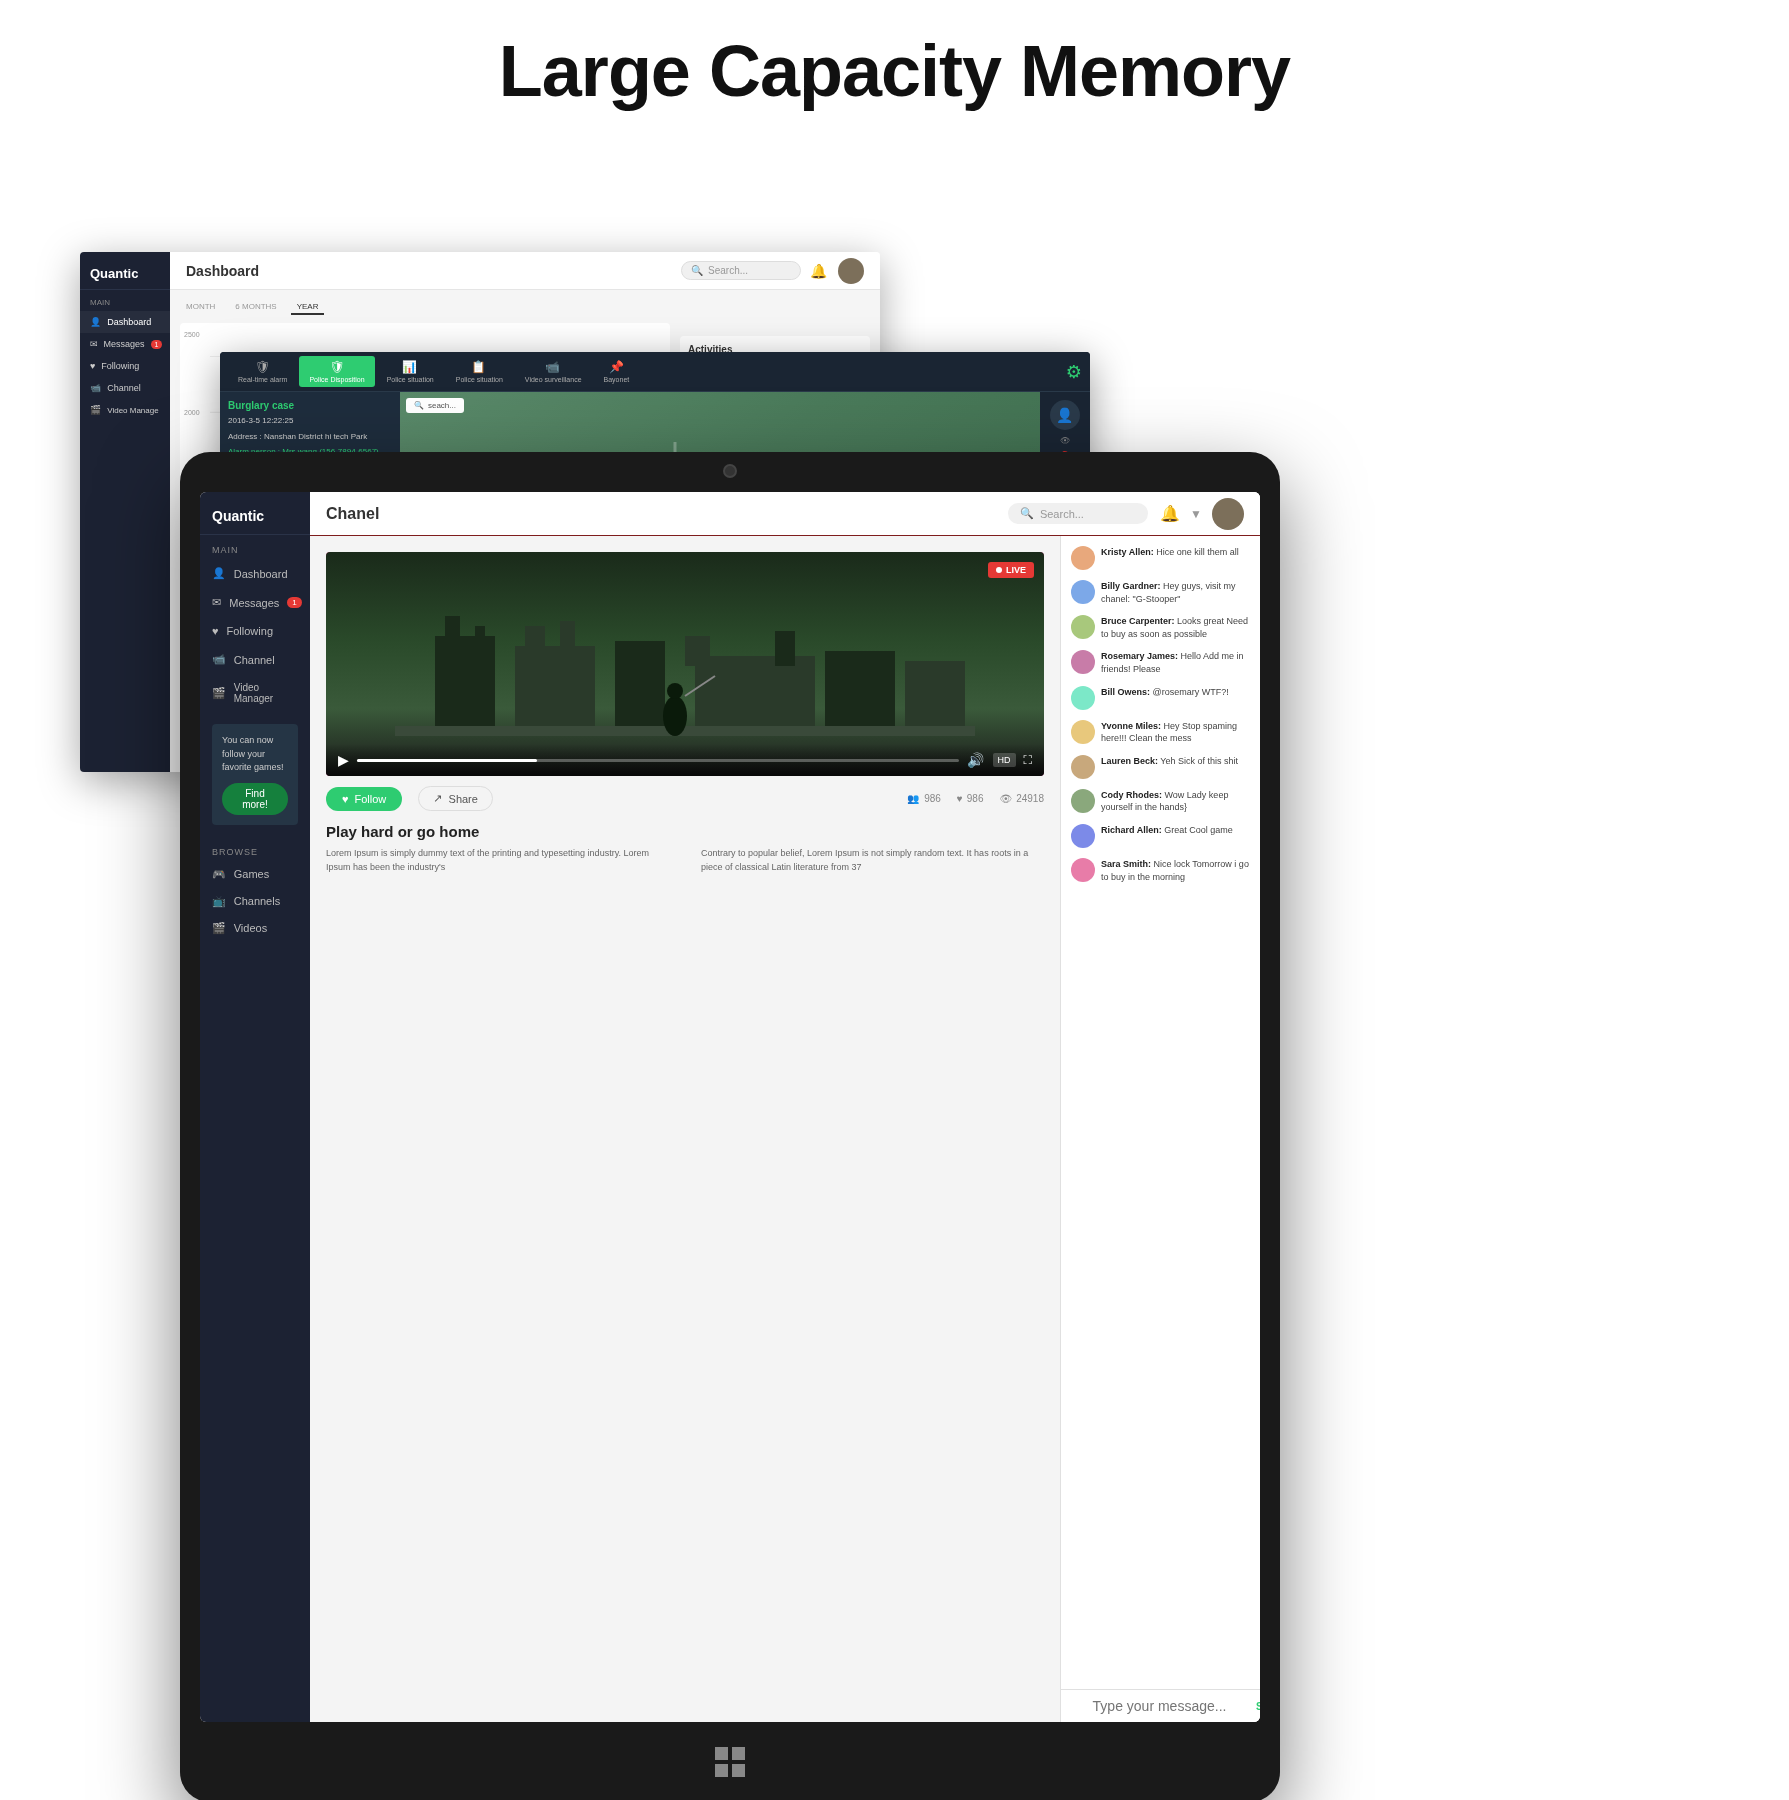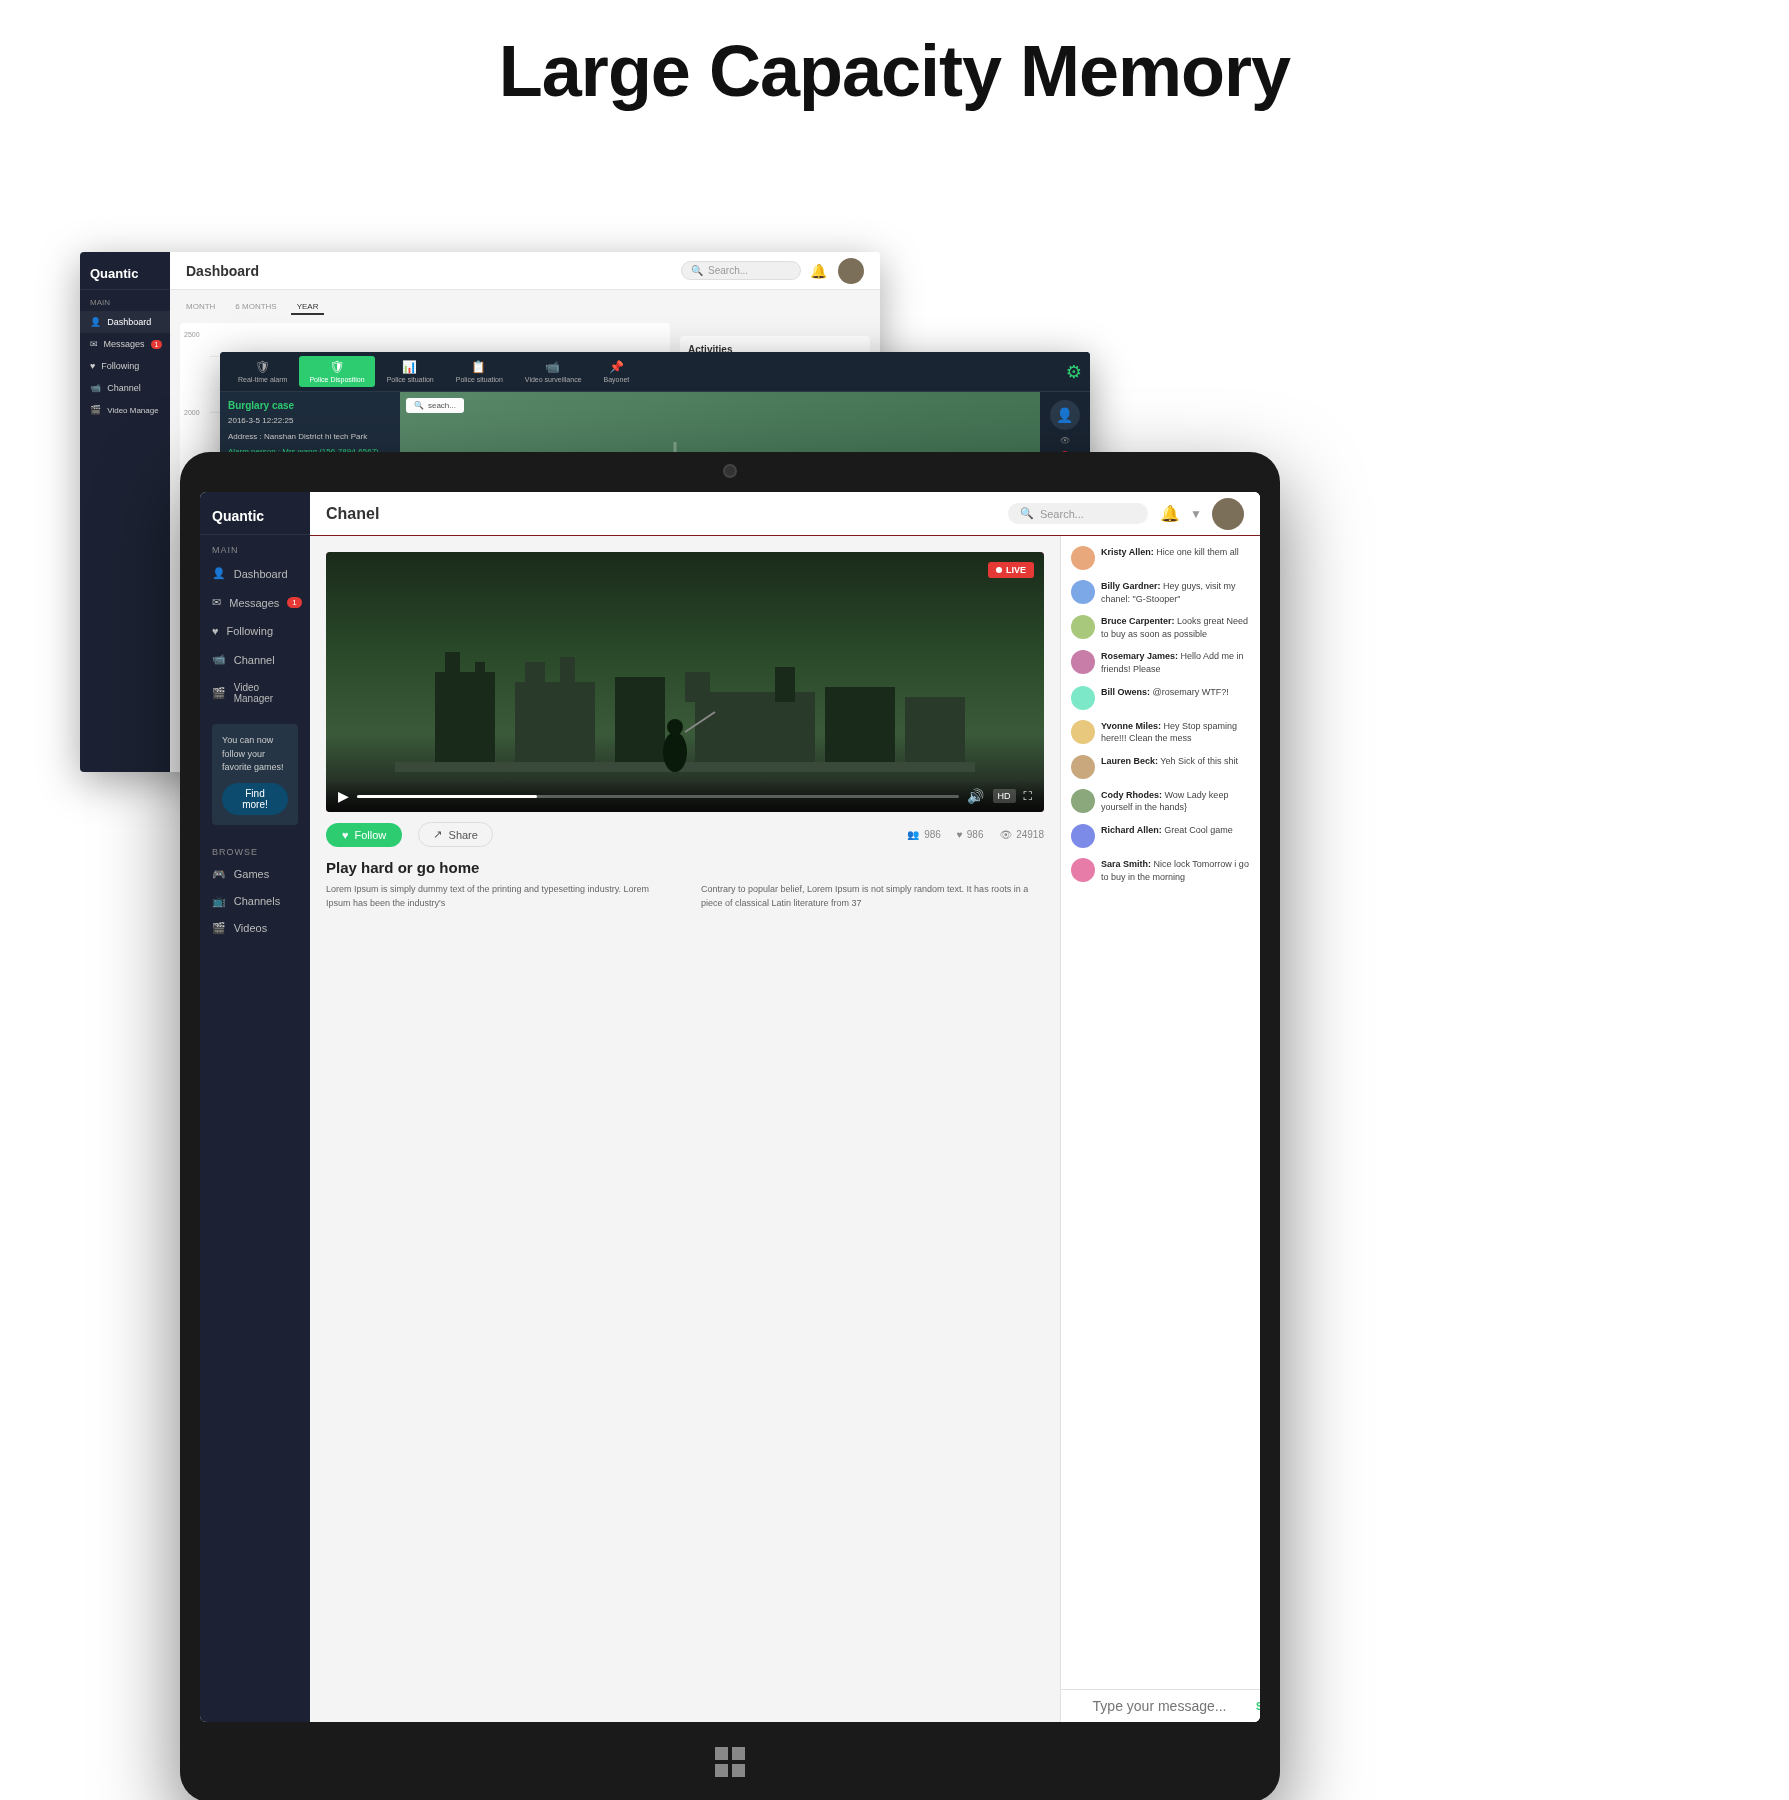--- a/index.html
+++ b/index.html
@@ -417,21 +417,21 @@
     .tablet-follow-box {
       background: #253545;
       margin: 12px;
       padding: 10px;
       border-radius: 4px;
       font-size: 9px;
       color: #ccc;
       line-height: 1.5;
     }
     .tablet-find-btn {
-      background: #0c4a6e;
+      background: #15803d;
       color: #fff;
       border: none;
       border-radius: 20px;
       padding: 5px 16px;
       font-size: 10px;
       margin-top: 8px;
       cursor: pointer;
       display: block;
     }
     .tablet-browse-item {
@@ -517,21 +517,21 @@
     }
     .article-subtitle {
       font-size: 10px;
       color: #999;
     }
 
     
     .video-player {
       position: relative;
       width: 100%;
-      height: 260px;
+      height: 224px;
       background: #ec4899;
       border-radius: 4px;
       overflow: hidden;
       margin-bottom: 10px;
     }
     .video-live-badge {
       position: absolute;
       top: 10px;
       right: 10px;
       background: #e53935;

